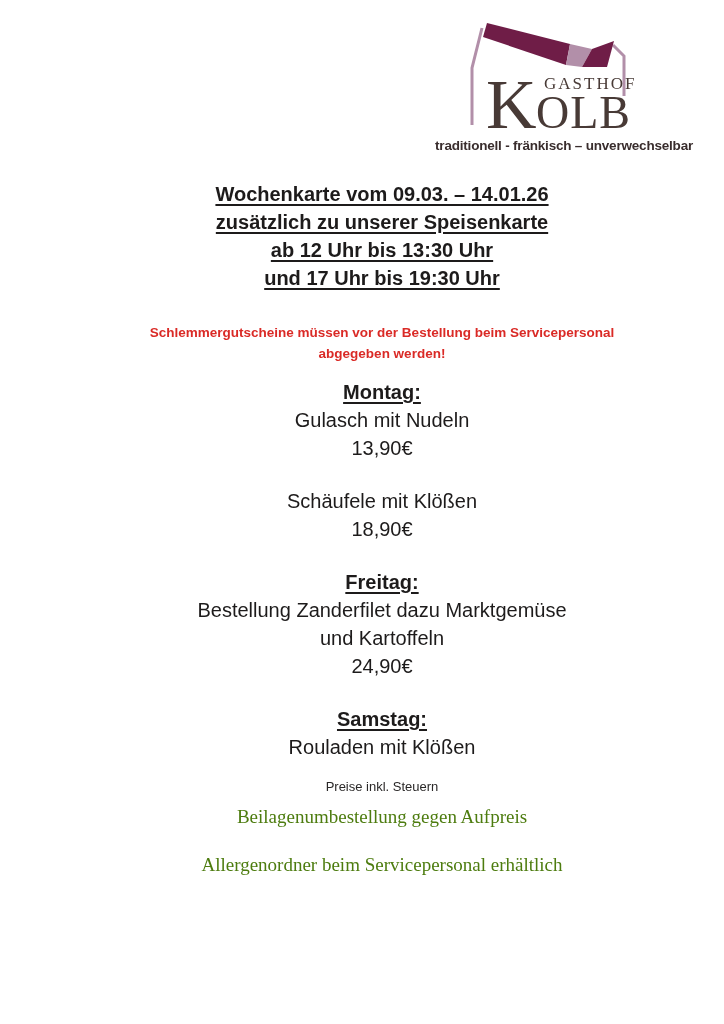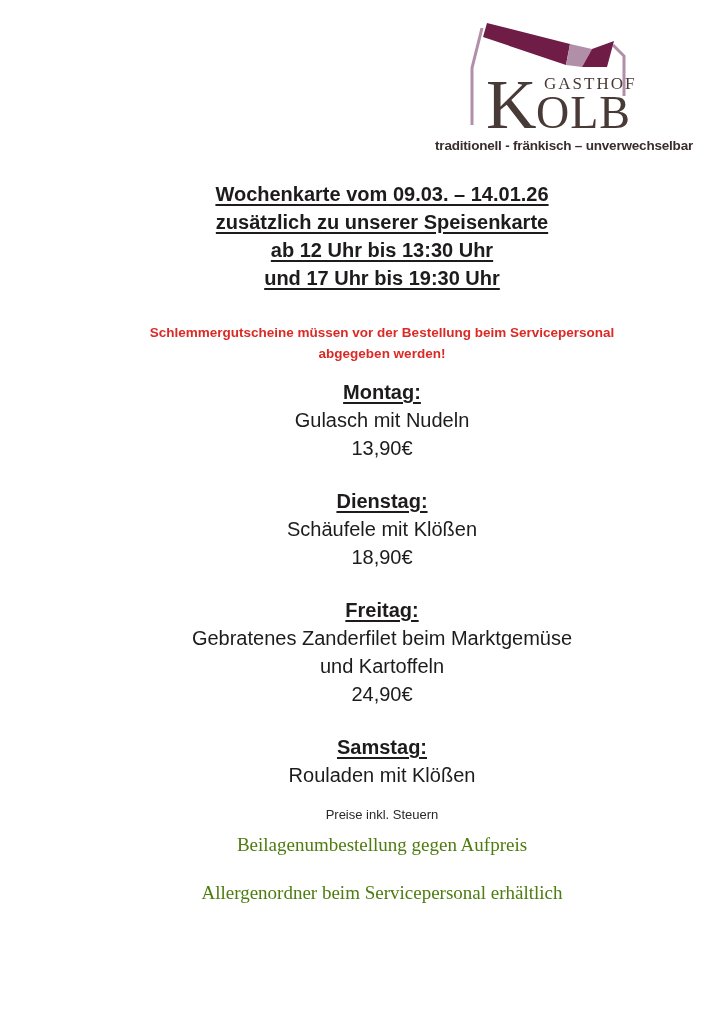--- a/index.html
+++ b/index.html
@@ -152,28 +152,27 @@
 
     <div class="notice">Schlemmergutscheine müssen vor der Bestellung beim Servicepersonal abgegeben werden!</div>
 
     <section class="day-section first">
       <div class="day-name">Montag:</div>
       <div class="dish">Gulasch mit Nudeln</div>
       <div class="price">13,90€</div>
     </section>
 
     <section class="day-section">
-      <div class="day-name">Dienstag:</div>
       <div class="dish">Schäufele mit Klößen</div>
       <div class="price">18,90€</div>
     </section>
 
     <section class="day-section">
       <div class="day-name">Freitag:</div>
-      <div class="dish">Gebratenes Zanderfilet beim Marktgemüse</div>
+      <div class="dish">Bestellung Zanderfilet dazu Marktgemüse</div>
       <div class="dish">und Kartoffeln</div>
       <div class="price">24,90€</div>
     </section>
 
     <section class="day-section">
       <div class="day-name">Samstag:</div>
       <div class="dish">Rouladen mit Klößen</div>
     </section>
 
     <div class="tax-note">Preise inkl. Steuern</div>

